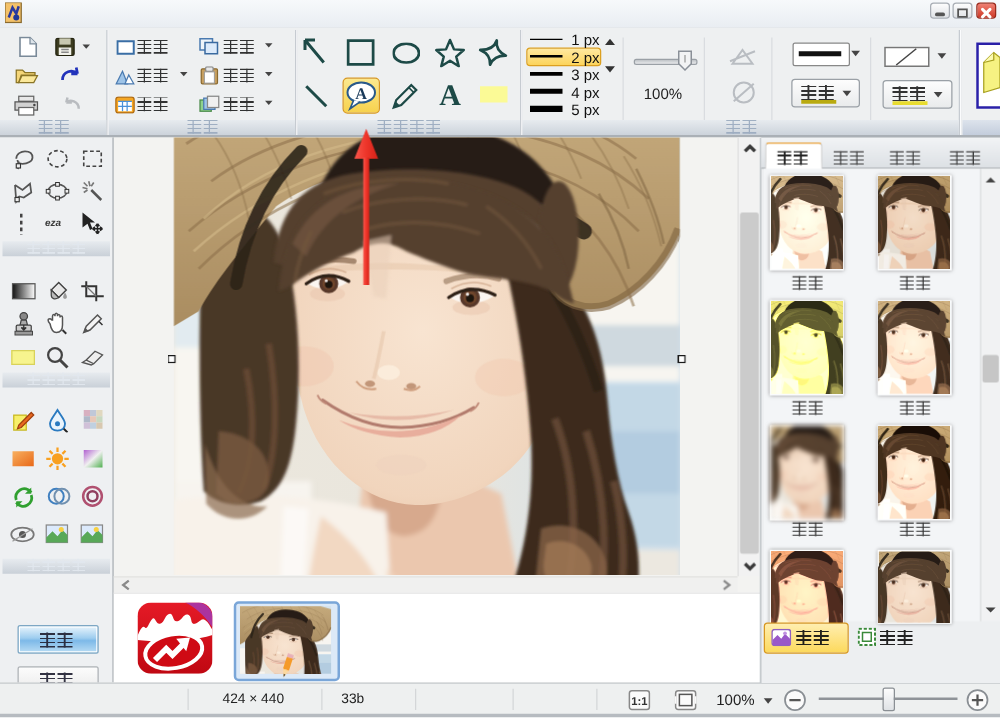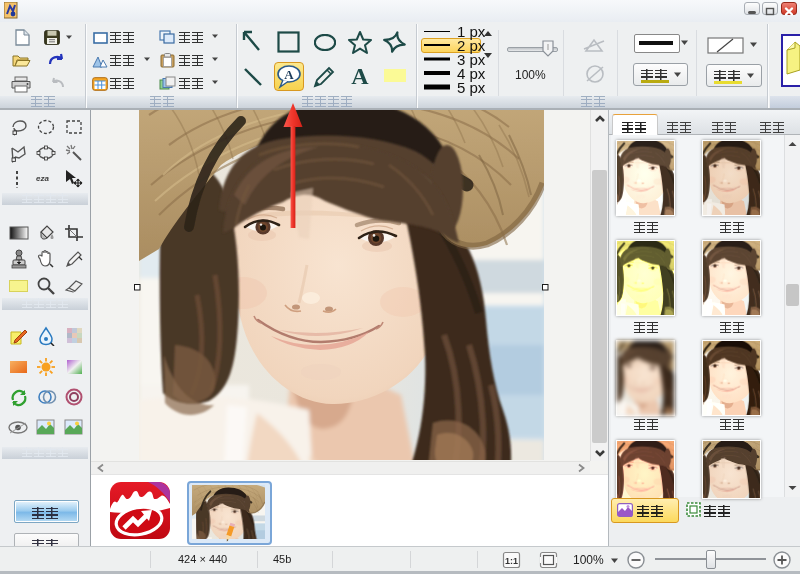--- a/index.html
+++ b/index.html
@@ -318,21 +318,21 @@
   <div class="grp" style="left:418px;width:349px">
         <div class="glabel" style="text-align:left;padding-left:162px;box-sizing:border-box"><span class="c"></span><span class="c"></span></div>
     <div class="abs" style="left:3px;top:16px;width:58px;height:13px;background:linear-gradient(#ffe9a0,#fcd45c);border:1px solid #dca020;border-radius:3px"></div>
     <svg class="abs" style="left:6px;top:5px" width="27" height="65">
       <path d="M0 4.5 H26" stroke="#000" stroke-width="1"></path>
           <path d="M0 18 H26" stroke="#000" stroke-width="2"></path>
       <path d="M0 32 H26" stroke="#000" stroke-width="3"></path>
           <path d="M0 46 H26" stroke="#000" stroke-width="4"></path>
       <path d="M0 60 H26" stroke="#000" stroke-width="5"></path>
         </svg>
-    <div class="abs" style="left:39px;top:3px;font-size:15px;color:#111;line-height:14px">1 px<br>2 px<br>3 px<br>4 px<br>5 px</div>
+    <div class="abs" style="left:39px;top:3px;font-size:12px;color:#111;line-height:14px">1 px<br>2 px<br>3 px<br>4 px<br>5 px</div>
     <svg class="abs" style="left:65px;top:8px" width="10" height="8">
           <path d="M5 1 L9 6 L1 6 Z" fill="#333"></path>
         </svg>
     <svg class="abs" style="left:65px;top:29px" width="10" height="8">
           <path d="M1 2 L9 2 L5 7 Z" fill="#333"></path>
         </svg>
     <div class="isep" style="left:80px"></div>
     <div class="abs" style="left:89px;top:25px;width:49px;height:3px;background:linear-gradient(#bfc3c7,#e8eaec);border:1px solid #9aa0a6;border-radius:2px"></div>
     <svg class="abs" style="left:124px;top:18px" width="12" height="18">
           <path d="M1 1 L11 1 L11 11 L6 16 L1 11 Z" fill="#f2f3f4" stroke="#8a9098" stroke-width="1.2"></path>
@@ -689,21 +689,21 @@
   <div class="abs" style="left:94px;top:392px;color:#111"><span class="c b" style="width:12px;height:12px"></span><span class="c b" style="width:12px;height:12px"></span></div>
 </div>
 
 <div id="status">
   <div class="ssep" style="left:150px"></div>
   <div class="ssep" style="left:257px"></div>
   <div class="ssep" style="left:332px"></div>
   <div class="ssep" style="left:410px"></div>
   <div class="ssep" style="left:477px"></div>
   <div class="stxt" style="left:178px">424 × 440</div>
-  <div class="stxt" style="left:273px">45b</div>
+  <div class="stxt" style="left:273px">33b</div>
   <svg class="abs" style="left:502px;top:4px" width="19" height="18">
         <rect x="1.5" y="1.5" width="16" height="15" rx="2" fill="#fafafa" stroke="#888" stroke-width="1.2"></rect>
         <text x="9.5" y="13" text-anchor="middle" font-size="9" font-weight="bold" fill="#333" font-family="Liberation Sans,sans-serif">1:1</text>
       </svg>
   <svg class="abs" style="left:539px;top:4px" width="19" height="18">
         <rect x="1.5" y="1.5" width="16" height="15" rx="2" fill="#fafafa" stroke="#888" stroke-width="1.2"></rect>
         <rect x="4.5" y="4.5" width="10" height="9" fill="none" stroke="#555" stroke-width="1.2"></rect>
         <path d="M1.5 6 L1.5 12 M17.5 6 L17.5 12" stroke="#fafafa" stroke-width="1.4"></path>
       </svg>
   <div class="stxt" style="left:573px;font-size:12px">100%</div>

